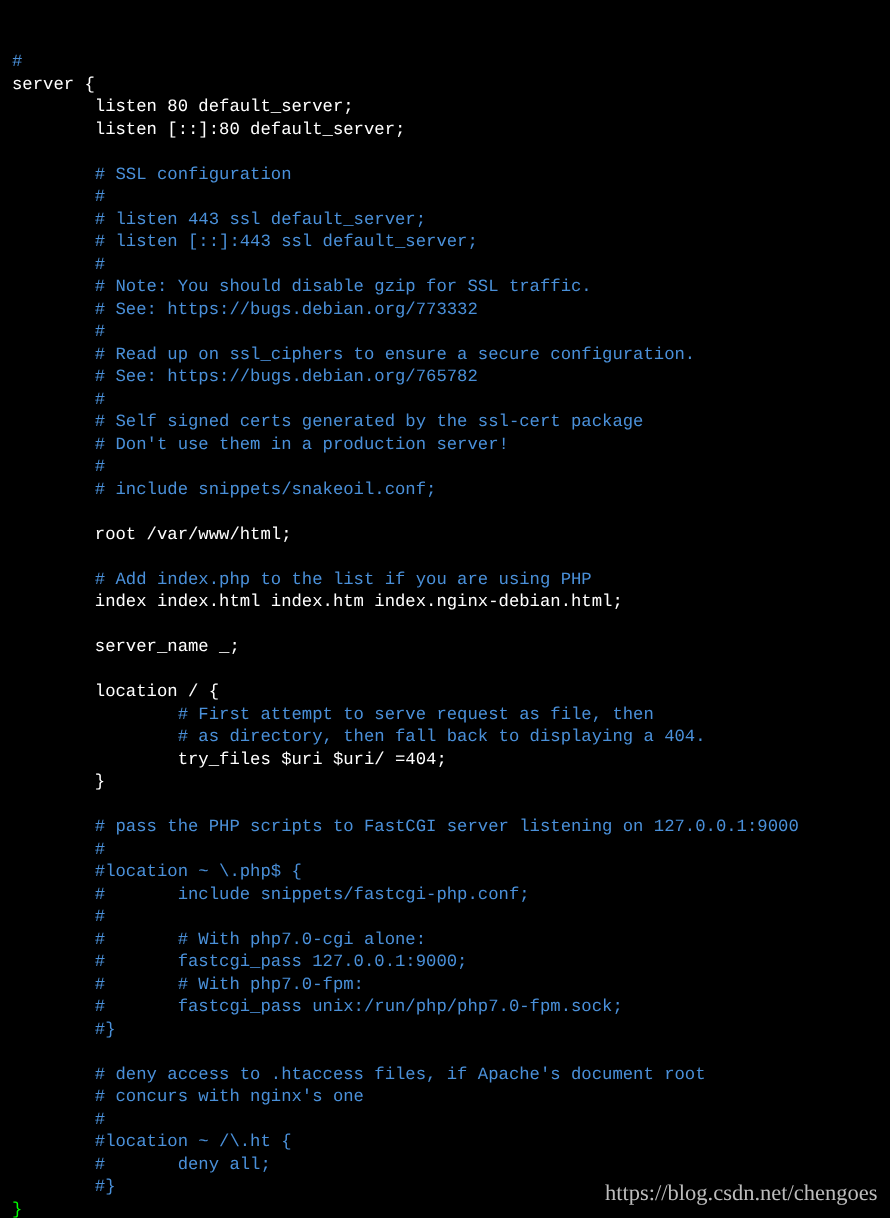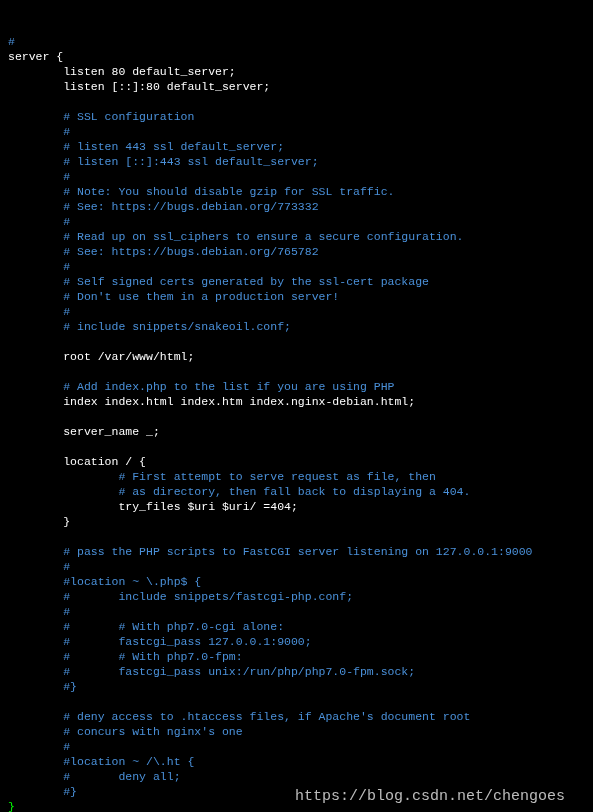--- a/index.html
+++ b/index.html
@@ -19,23 +19,23 @@
     width: 593px;
     height: 812px;
   }
   .line { display: block; }
   .white { color: #ffffff; }
   .comment { color: #4a90d9; }
   .green { color: #00ff00; }
   .watermark {
     position: absolute;
     bottom: 8px;
-    right: 28px;
+    right: 8px;
     color: #dddddd;
-    font-family: Liberation Mono, monospace;
+    font-family: Liberation Serif, serif;
     font-size: 15px;
     opacity: 0.85;
   }
 </style>
 </head>
 <body>
 
 <div class="terminal">
   <div id="code-container"><span class="line comment">#</span><span class="line white">server {</span><span class="line white">        listen 80 default_server;</span><span class="line white">        listen [::]:80 default_server;</span><span class="line white">        </span><span class="line comment">        # SSL configuration</span><span class="line comment">        #</span><span class="line comment">        # listen 443 ssl default_server;</span><span class="line comment">        # listen [::]:443 ssl default_server;</span><span class="line comment">        #</span><span class="line comment">        # Note: You should disable gzip for SSL traffic.</span><span class="line comment">        # See: https://bugs.debian.org/773332</span><span class="line comment">        #</span><span class="line comment">        # Read up on ssl_ciphers to ensure a secure configuration.</span><span class="line comment">        # See: https://bugs.debian.org/765782</span><span class="line comment">        #</span><span class="line comment">        # Self signed certs generated by the ssl-cert package</span><span class="line comment">        # Don't use them in a production server!</span><span class="line comment">        #</span><span class="line comment">        # include snippets/snakeoil.conf;</span><span class="line white">        </span><span class="line white">        root /var/www/html;</span><span class="line white">        </span><span class="line comment">        # Add index.php to the list if you are using PHP</span><span class="line white">        index index.html index.htm index.nginx-debian.html;</span><span class="line white">        </span><span class="line white">        server_name _;</span><span class="line white">        </span><span class="line white">        location / {</span><span class="line comment">                # First attempt to serve request as file, then</span><span class="line comment">                # as directory, then fall back to displaying a 404.</span><span class="line white">                try_files $uri $uri/ =404;</span><span class="line white">        }</span><span class="line white">        </span><span class="line comment">        # pass the PHP scripts to FastCGI server listening on 127.0.0.1:9000</span><span class="line comment">        #</span><span class="line comment">        #location ~ \.php$ {</span><span class="line comment">        #       include snippets/fastcgi-php.conf;</span><span class="line comment">        #</span><span class="line comment">        #       # With php7.0-cgi alone:</span><span class="line comment">        #       fastcgi_pass 127.0.0.1:9000;</span><span class="line comment">        #       # With php7.0-fpm:</span><span class="line comment">        #       fastcgi_pass unix:/run/php/php7.0-fpm.sock;</span><span class="line comment">        #}</span><span class="line white">        </span><span class="line comment">        # deny access to .htaccess files, if Apache's document root</span><span class="line comment">        # concurs with nginx's one</span><span class="line comment">        #</span><span class="line comment">        #location ~ /\.ht {</span><span class="line comment">        #       deny all;</span><span class="line comment">        #}</span><span class="line green">}</span></div>
   

